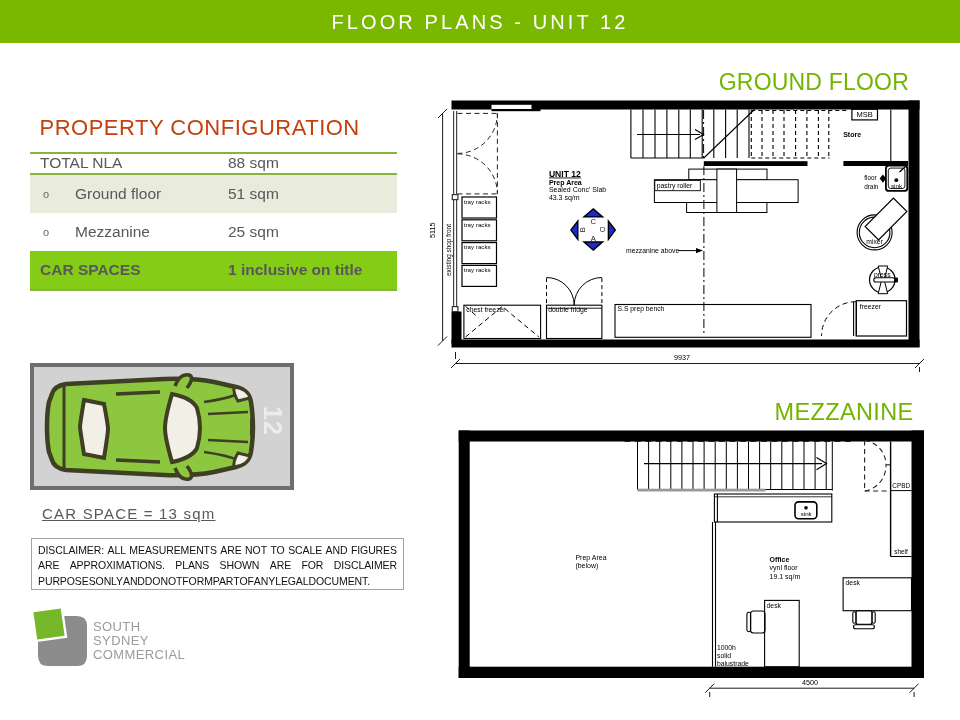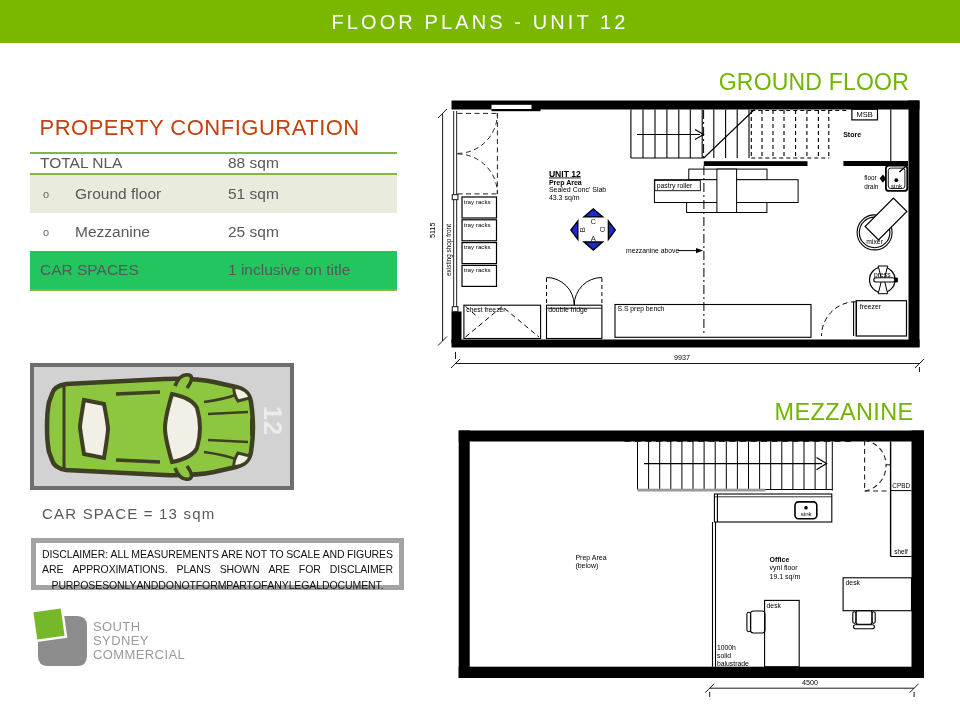--- a/index.html
+++ b/index.html
@@ -36,21 +36,21 @@
     <div style="width:153px;">Ground floor</div>
       <div>51 sqm</div>
   </div>
 
   <div style="height:38px;display:flex;align-items:center;">
     <div style="width:32px;padding-left:13px;font-size:11px;color:#6a6a6a;">o</div>
     <div style="width:153px;">Mezzanine</div>
       <div>25 sqm</div>
   </div>
 
-  <div style="height:38px;display:flex;align-items:center;background:#22c55e;">
+  <div style="height:38px;display:flex;align-items:center;background:#84cc16;font-weight:bold;">
     <div style="width:188px;padding-left:10px;">CAR SPACES</div>
       <div>1 inclusive on title</div>
   </div>
 
   <div style="height:2px;background:#84b540;"></div>
 </div>
 
 <div class="abs" style="left:30px;top:363px;width:264px;height:127px;box-sizing:border-box;background:#d2d2d2;border:4px solid #6e6e6e;"></div>
 
 <div class="abs" style="left:253px;top:412px;width:40px;height:28px;line-height:28px;color:#ececec;font-size:25px;font-weight:bold;transform:rotate(90deg);transform-origin:center;letter-spacing:1px;">12</div>
@@ -73,44 +73,44 @@
 
   <path d="M160 30 Q182 27 194 22 M160 80 Q182 83 194 88 M164 42 L204 40 M164 68 L204 70" fill="none" stroke="#3f3f23" stroke-width="2.5"></path>
 
   <path d="M190 15 Q204 17 206 26 L194 29 Q189 21 190 15 Z" fill="#f1efe6" stroke="#3f3f23" stroke-width="3"></path>
 
   <path d="M190 95 Q204 93 206 84 L194 81 Q189 89 190 95 Z" fill="#f1efe6" stroke="#3f3f23" stroke-width="3"></path>
 
   <path d="M206 45 Q209 50 209 55 Q209 60 206 65 Z" fill="#3f3f23"></path>
 </svg>
 
-<div class="abs" style="left:42px;top:505px;color:#595959;font-size:15px;letter-spacing:1.2px;">CAR SPACE = 13 sqm</div>
-
-<div class="abs" style="left:31px;top:538px;width:373px;height:52px;box-sizing:border-box;border:5px solid #a3a3a3;padding:4px 6px 0 6px;font-size:10.5px;font-weight:normal;letter-spacing:-0.1px;color:#111;line-height:15.4px;">
+<div class="abs" style="left:42px;top:505px;color:#595959;font-size:15px;letter-spacing:1.2px;text-decoration:underline;">CAR SPACE = 13 sqm</div>
+
+<div class="abs" style="left:31px;top:538px;width:373px;height:52px;box-sizing:border-box;border:1px solid #a3a3a3;padding:4px 6px 0 6px;font-size:10.5px;font-weight:normal;letter-spacing:-0.1px;color:#111;line-height:15.4px;">
     <div style="display:flex;justify-content:space-between;">
       <span>DISCLAIMER:</span>
       <span>ALL</span>
       <span>MEASUREMENTS</span>
       <span>ARE</span>
       <span>NOT</span>
       <span>TO</span>
       <span>SCALE</span>
       <span>AND</span>
       <span>FIGURES</span>
     </div>
     <div style="display:flex;justify-content:space-between;">
       <span>ARE</span>
       <span>APPROXIMATIONS.</span>
       <span>PLANS</span>
       <span>SHOWN</span>
       <span>ARE</span>
       <span>FOR</span>
       <span>DISCLAIMER</span>
     </div>
-    <div style="display:flex;justify-content:center;">
+    <div style="display:flex;justify-content:flex-start;">
       <span>PURPOSES</span>
       <span>ONLY</span>
       <span>AND</span>
       <span>DO</span>
       <span>NOT</span>
       <span>FORM</span>
       <span>PART</span>
       <span>OF</span>
       <span>ANY</span>
       <span>LEGAL</span>

